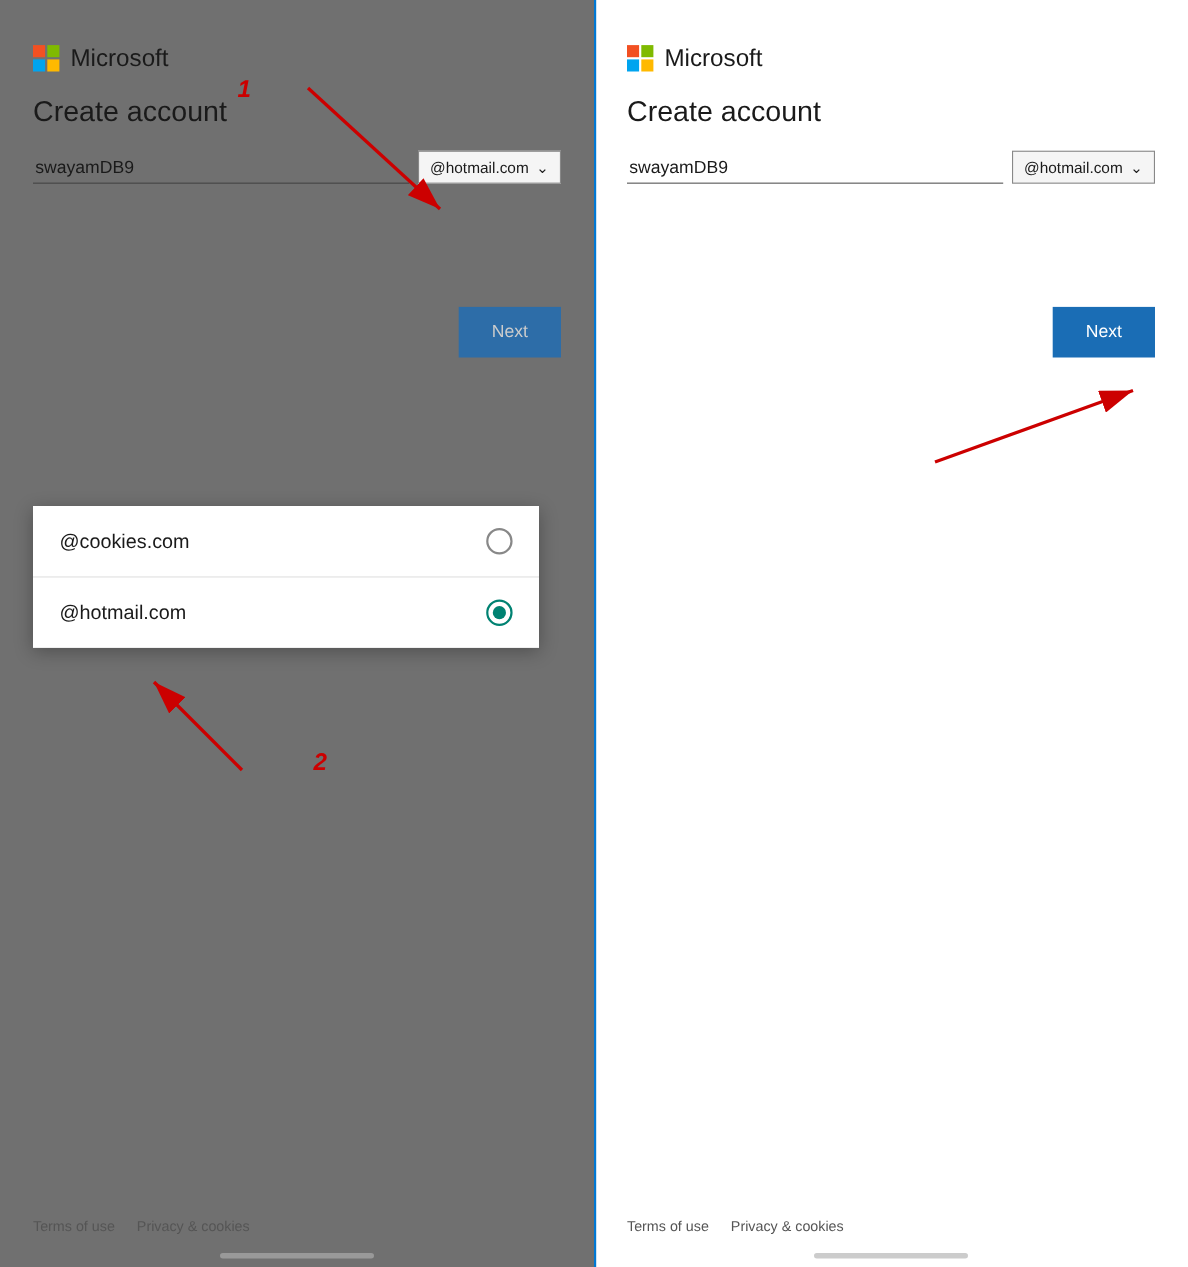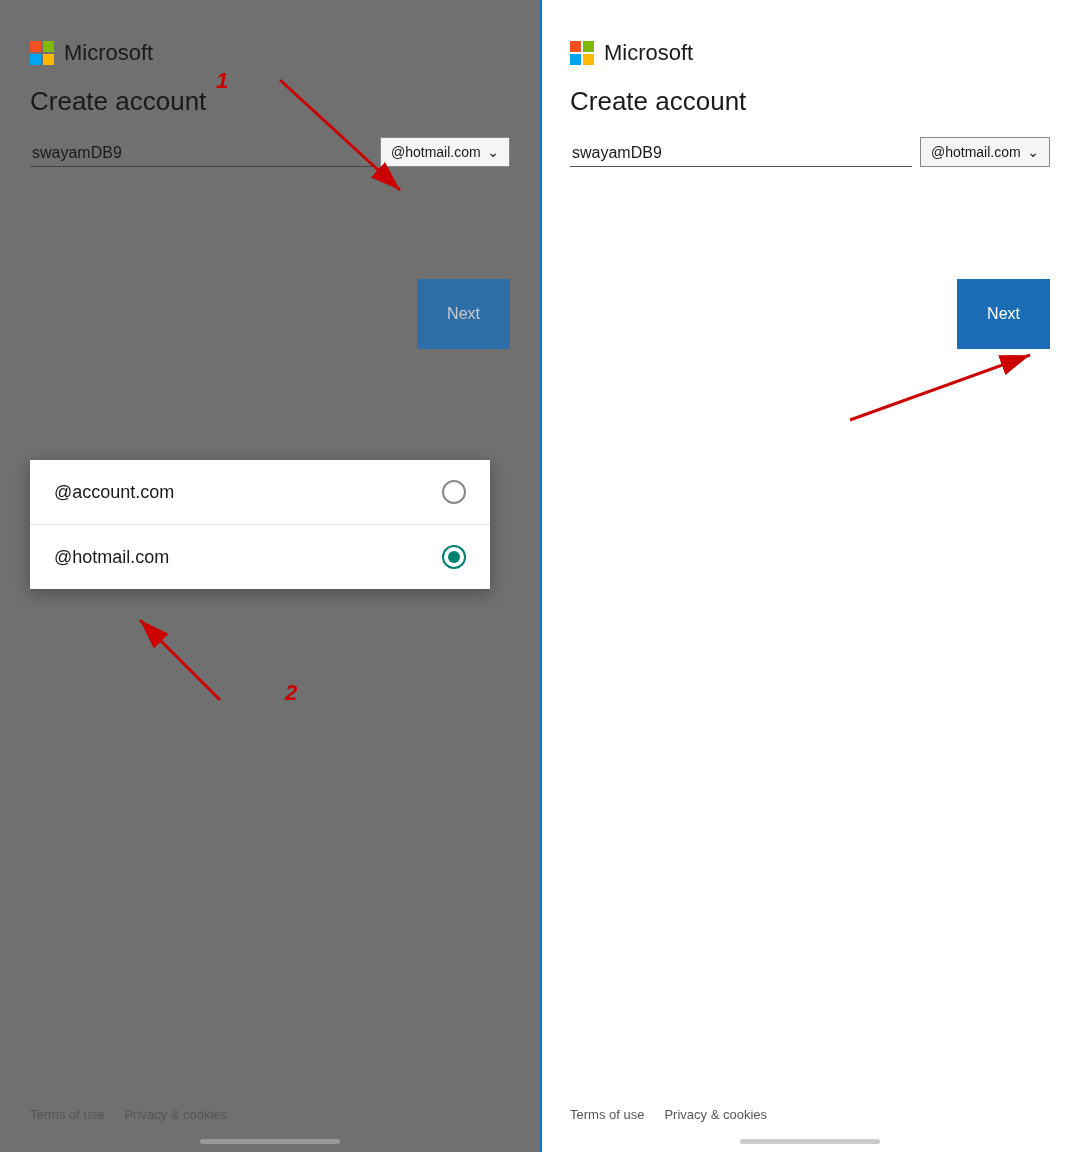--- a/index.html
+++ b/index.html
@@ -100,21 +100,21 @@
       gap: 4px;
       min-width: 130px;
       justify-content: space-between;
     }
 
     
     .next-btn {
       background-color: #1a6db5;
       color: #ffffff;
       border: none;
-      padding: 26px 30px;
+      padding: 14px 30px;
       font-size: 16px;
       cursor: pointer;
       align-self: flex-end;
       margin-top: 100px;
     }
     .left-panel .next-btn {
       background-color: #2d6da8;
       color: #ccc;
     }
 
@@ -233,21 +233,21 @@
     <div class="domain-select">
       <span>@hotmail.com</span>
       <span>⌄</span>
     </div>
   </div>
 
   <button class="next-btn">Next</button>
 
   <div class="dropdown-overlay">
     <div class="dropdown-item">
-      <span>@account.com</span>
+      <span>@cookies.com</span>
       <div class="radio-circle"></div>
     </div>
     <div class="dropdown-item">
       <span>@hotmail.com</span>
       <div class="radio-circle selected">
         <div class="radio-inner"></div>
       </div>
     </div>
   </div>
 

